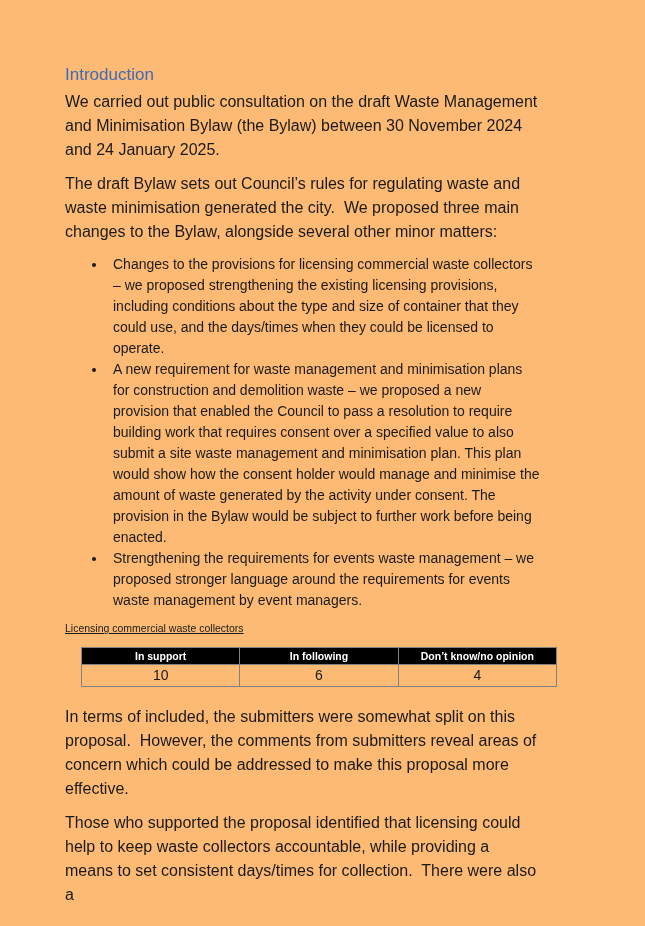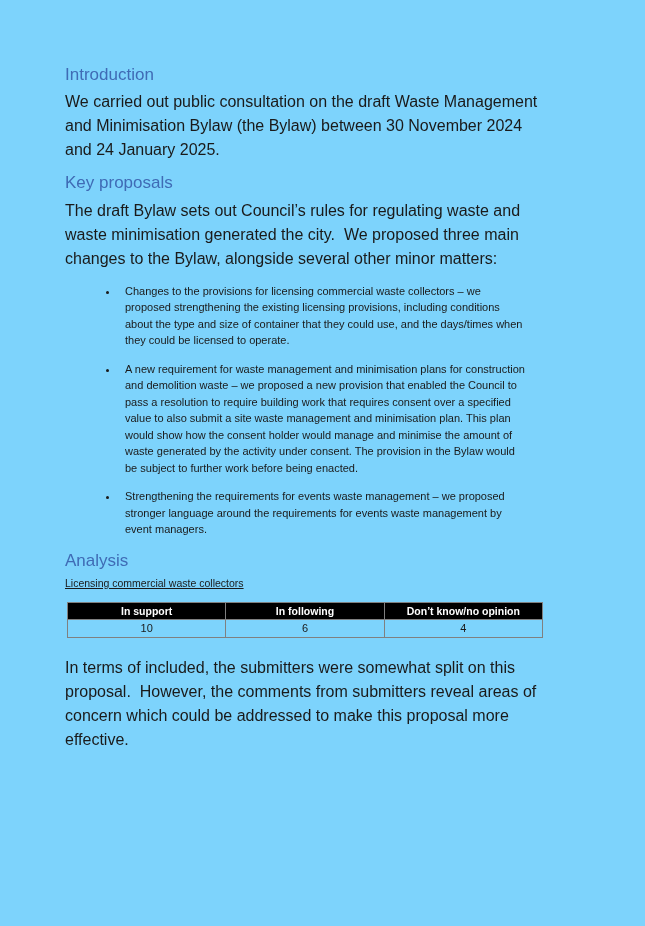--- a/index.html
+++ b/index.html
@@ -12,21 +12,21 @@
     height: 926px;
     font-family: "Liberation Sans", sans-serif;
     color: #1a1a1a;
     overflow: hidden;
   }
   .page {
     box-sizing: border-box;
     width: 645px;
     height: 926px;
     padding: 64px 104px 0 65px;
-    background: #7dd3fc;
+    background: #fdba74;
   }
   h1.doc-heading {
     font-family: "Liberation Sans", sans-serif;
     font-weight: 400;
     font-size: 17px;
     line-height: 1.25;
     color: #3f6bb5;
     margin: 0 0 5px 0;
   }
   .mt-lg { margin-top: 28px; }
@@ -36,88 +36,87 @@
     line-height: 1.5;
     margin: 0 0 10px 0;
     white-space: pre-wrap;
   }
   ul.bullets {
     margin: 0 0 10px 0;
     padding: 0 0 0 42px;
     list-style: disc outside;
   }
   ul.bullets li {
-    font-size: 11px;
+    font-size: 14px;
     line-height: 1.5;
     padding-left: 6px;
-    margin: 12px;
+    margin: 0;
   }
   .subhead {
     font-size: 10.5px;
     line-height: 1.5;
     text-decoration: underline;
     margin: 0 0 10px 0;
   }
   table.data-table {
     width: 100%;
     border-collapse: collapse;
-    margin: 0 0 10px 2px;
+    margin: 0 0 10px 16px;
     table-layout: fixed;
   }
   table.data-table th {
     background: #000000;
     color: #ffffff;
     font-weight: 700;
     font-size: 10.5px;
     line-height: 1.35;
     padding: 1px 4px;
     border: 1px solid #808080;
     text-align: center;
   }
   table.data-table td {
-    font-size: 11px;
+    font-size: 14px;
     line-height: 1.35;
     padding: 1px 4px;
     border: 1px solid #808080;
     text-align: center;
     color: #1a1a1a;
   }
   .gap-top { margin-top: 18px; }
 </style>
 </head>
 <body>
 
 <div class="page">
 
   <h1 class="doc-heading">Introduction</h1>
   <p class="para">We carried out public consultation on the draft Waste Management and Minimisation Bylaw (the Bylaw) between 30 November 2024 and 24 January 2025.</p>
 
-  <h1 class="doc-heading mt-lg">Key proposals</h1>
   <p class="para">The draft Bylaw sets out Council’s rules for regulating waste and waste minimisation generated the city.  We proposed three main changes to the Bylaw, alongside several other minor matters:</p>
   <ul class="bullets">
     <li>Changes to the provisions for licensing commercial waste collectors – we proposed strengthening the existing licensing provisions, including conditions about the type and size of container that they could use, and the days/times when they could be licensed to operate.</li>
     <li>A new requirement for waste management and minimisation plans for construction and demolition waste – we proposed a new provision that enabled the Council to pass a resolution to require building work that requires consent over a specified value to also submit a site waste management and minimisation plan.  This plan would show how the consent holder would manage and minimise the amount of waste generated by the activity under consent.  The provision in the Bylaw would be subject to further work before being enacted.</li>
     <li>Strengthening the requirements for events waste management – we proposed stronger language around the requirements for events waste management by event managers.</li>
   </ul>
 
-  <h1 class="doc-heading mt-sm">Analysis</h1>
   <p class="subhead">Licensing commercial waste collectors</p>
 
   <table class="data-table">
     <thead>
       <tr>
         <th>In support</th>
         <th>In following</th>
         <th>Don’t know/no opinion</th>
       </tr>
     </thead>
     <tbody>
       <tr>
         <td>10</td>
         <td>6</td>
         <td>4</td>
       </tr>
     </tbody>
   </table>
 
   <p class="para gap-top">In terms of included, the submitters were somewhat split on this proposal.  However, the comments from submitters reveal areas of concern which could be addressed to make this proposal more effective.</p>
+  <p class="para">Those who supported the proposal identified that licensing could help to keep waste collectors accountable, while providing a means to set consistent days/times for collection.  There were also a</p>
 
 </div>
 
 </body></html>

